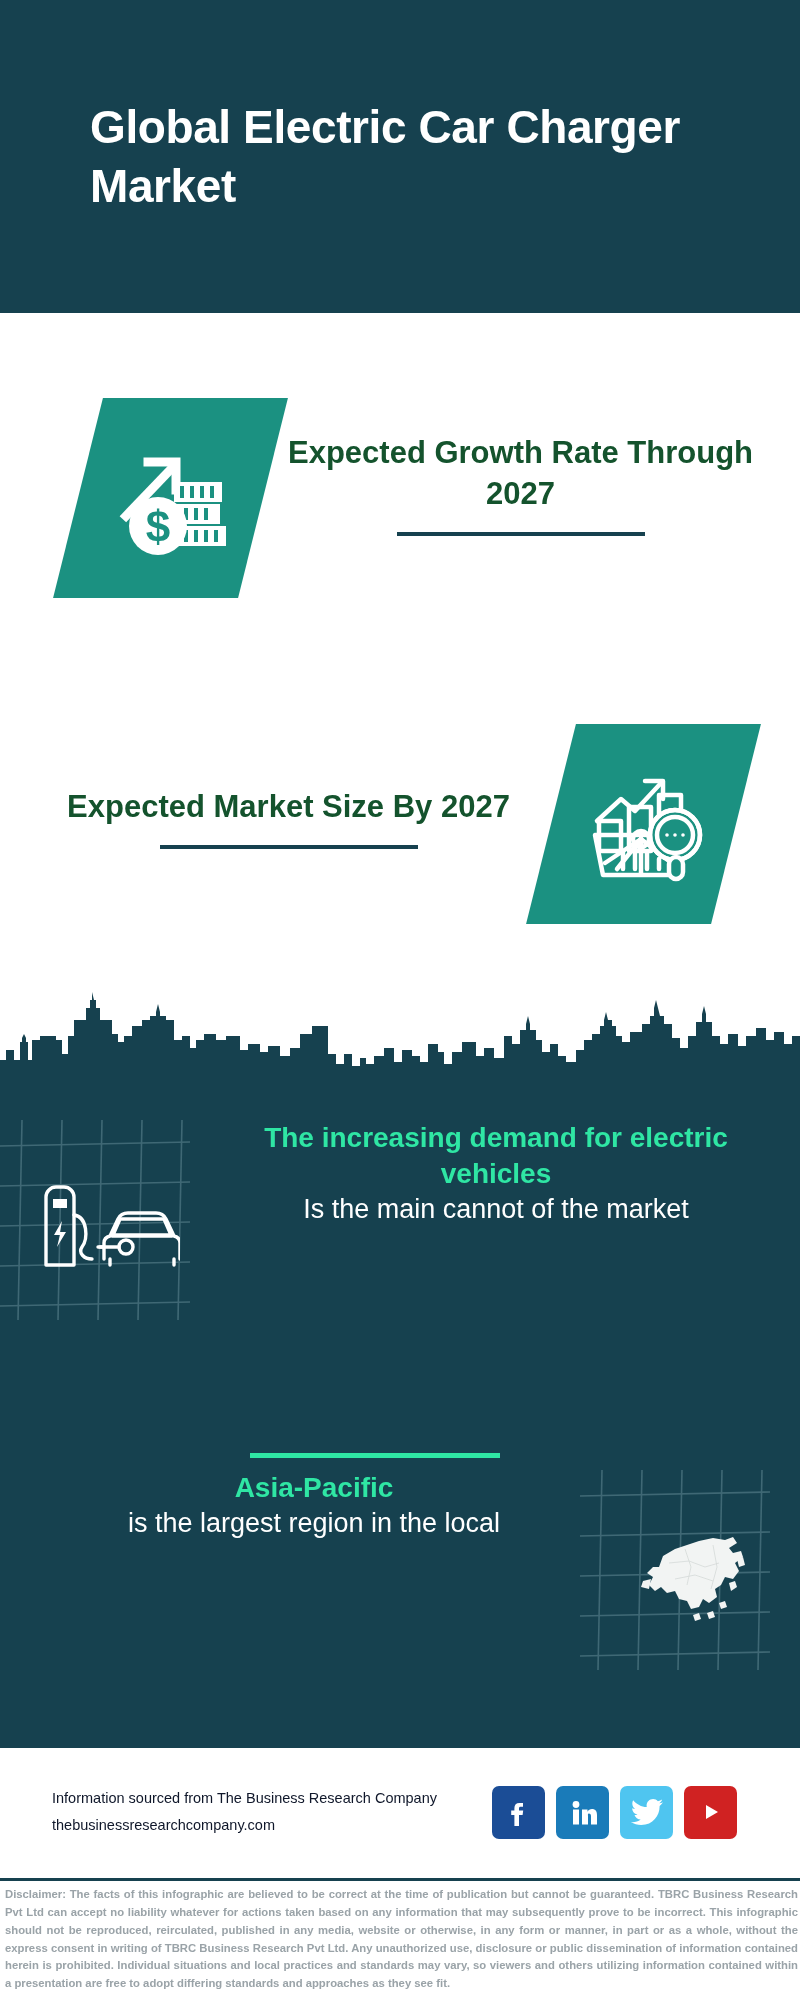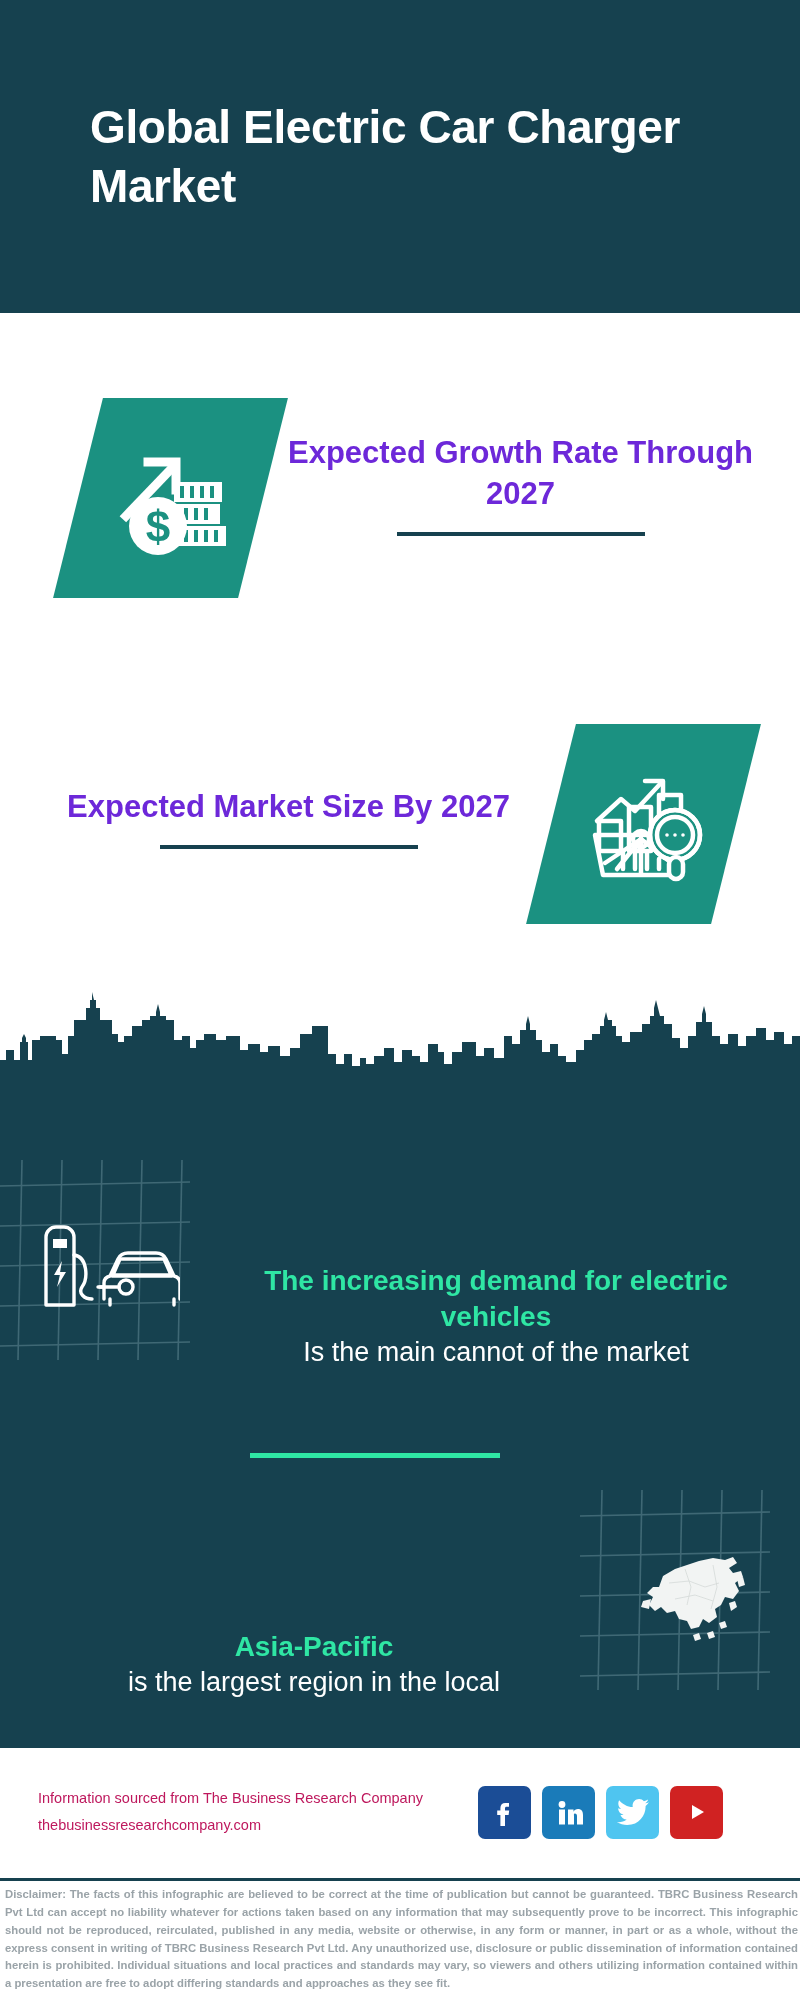--- a/index.html
+++ b/index.html
@@ -40,21 +40,21 @@
     background: #1b9181;
     transform: skewX(-14deg);
     display: flex; align-items: center; justify-content: center;
     flex: none;
   }
   .para-icon > svg { transform: skewX(14deg); }
   .stat1 .para-icon { margin-left: 78px; margin-top: 14px; }
 
   .stat-text { flex: 1; text-align: center; padding-right: 22px; }
   .stat-label {
-    color: #6d28d9; font-size: 31px; font-weight: bold; line-height: 1.3;
+    color: #14532d; font-size: 31px; font-weight: bold; line-height: 1.3;
   }
   .rule {
     width: 248px; height: 4px; background: #16414f;
     margin: 18px auto 12px auto;
   }
   .stat-value {
     color: #17887c; font-size: 62px; font-weight: bold; line-height: 1.05;
   }
 
   
@@ -72,21 +72,21 @@
     background: #16414f;
   }
   .skyline {
     position: absolute; left: 0; top: 978px; width: 800px; height: 112px;
     display: block;
   }
   .grid-bg { position: absolute; inset: 0; opacity: 0.30; }
 
   .feature {
     position: absolute; left: 0; width: 800px;
-    display: flex; align-items: flex-end;
+    display: flex; align-items: flex-start;
   }
   .feature-1 { top: 1120px; height: 250px; }
   .feature-2 { top: 1470px; height: 230px; }
 
   .feature-icon {
     width: 220px; height: 210px; flex: none;
     position: relative;
     display: flex; align-items: center; justify-content: center;
   }
   .feature-text { flex: 1; text-align: center; padding: 0 24px; }
@@ -104,22 +104,22 @@
     width: 250px; height: 5px; background: #2fe6a4;
   }
 
   
   .footer {
     position: absolute; left: 0; top: 1748px; width: 800px; height: 128px;
     background: #ffffff;
     display: flex; align-items: center;
   }
   .footer-source {
-    margin-left: 38px; width: 430px;
-    color: #be185d; font-size: 14.5px; line-height: 1.85;
+    margin-left: 52px; width: 430px;
+    color: #0f172a; font-size: 14.5px; line-height: 1.85;
   }
   .socials { display: flex; gap: 11px; margin-left: 10px; }
   .social {
     width: 53px; height: 53px; border-radius: 7px;
     display: flex; align-items: center; justify-content: center;
   }
   .s-fb { background: #1b4d96; }
   .s-li { background: #1a7bb9; }
   .s-tw { background: #4fc5f0; }
   .s-yt { background: #d02222; }

